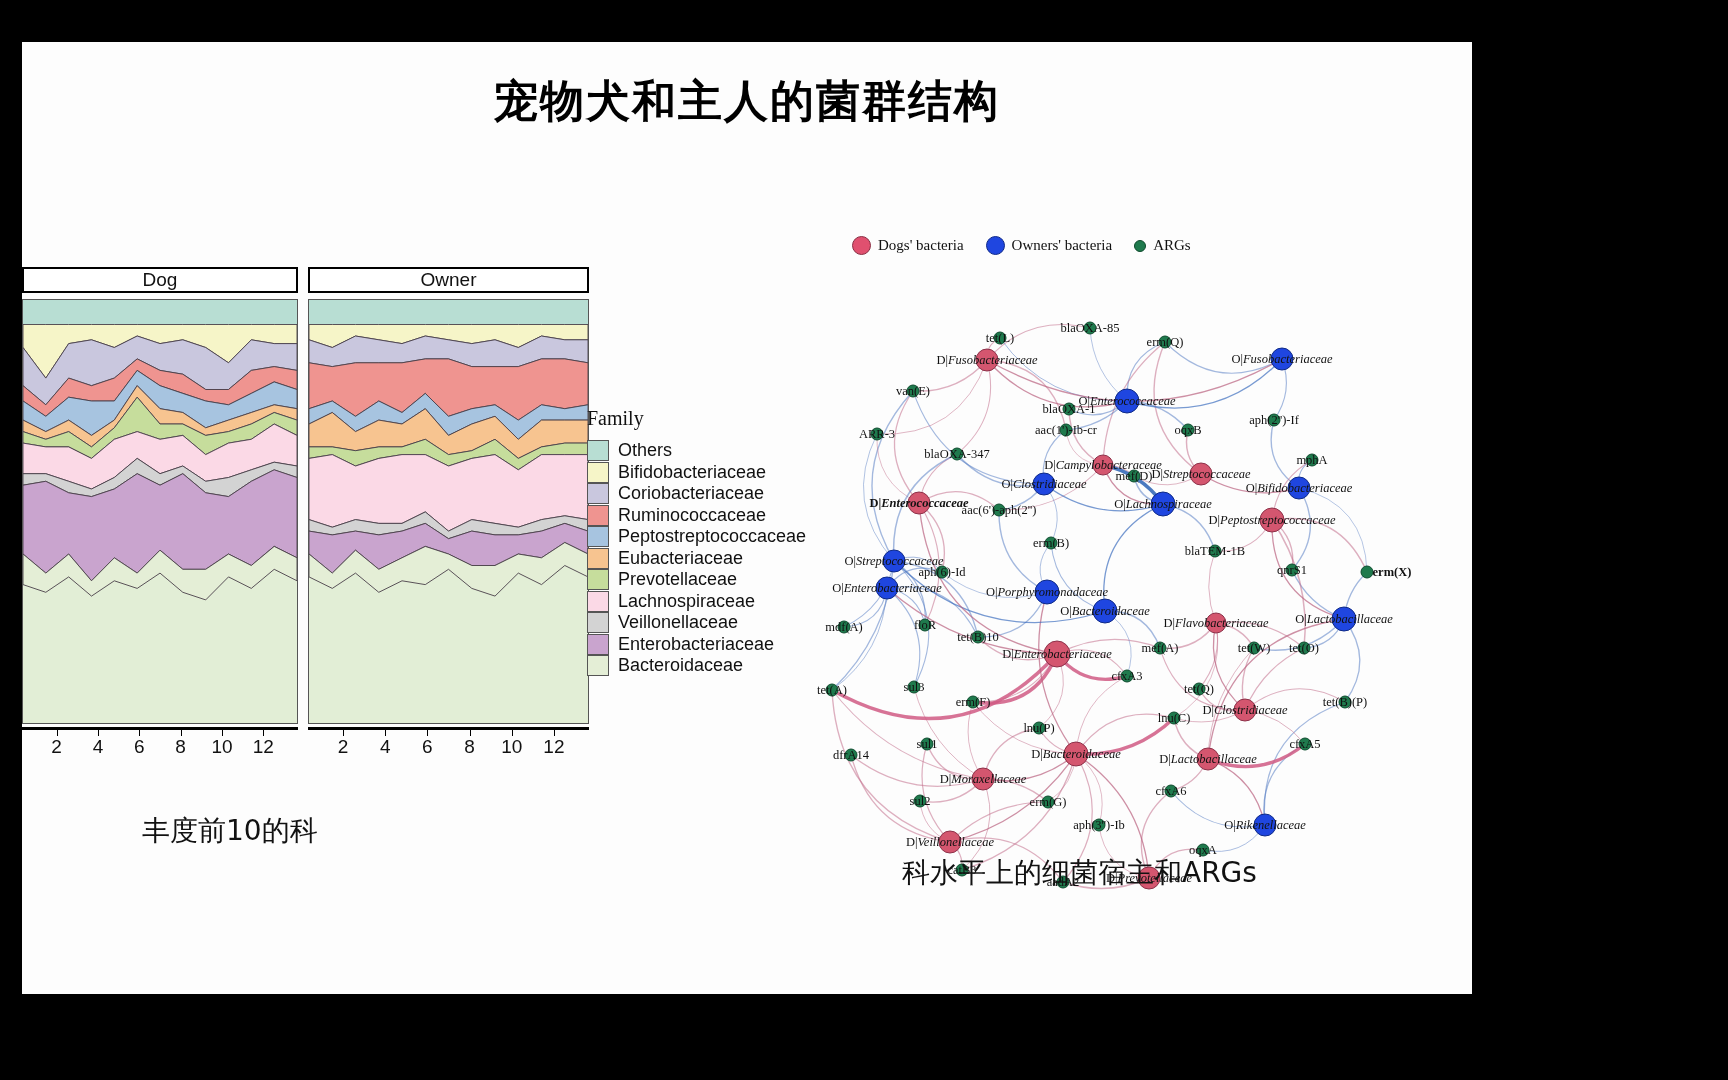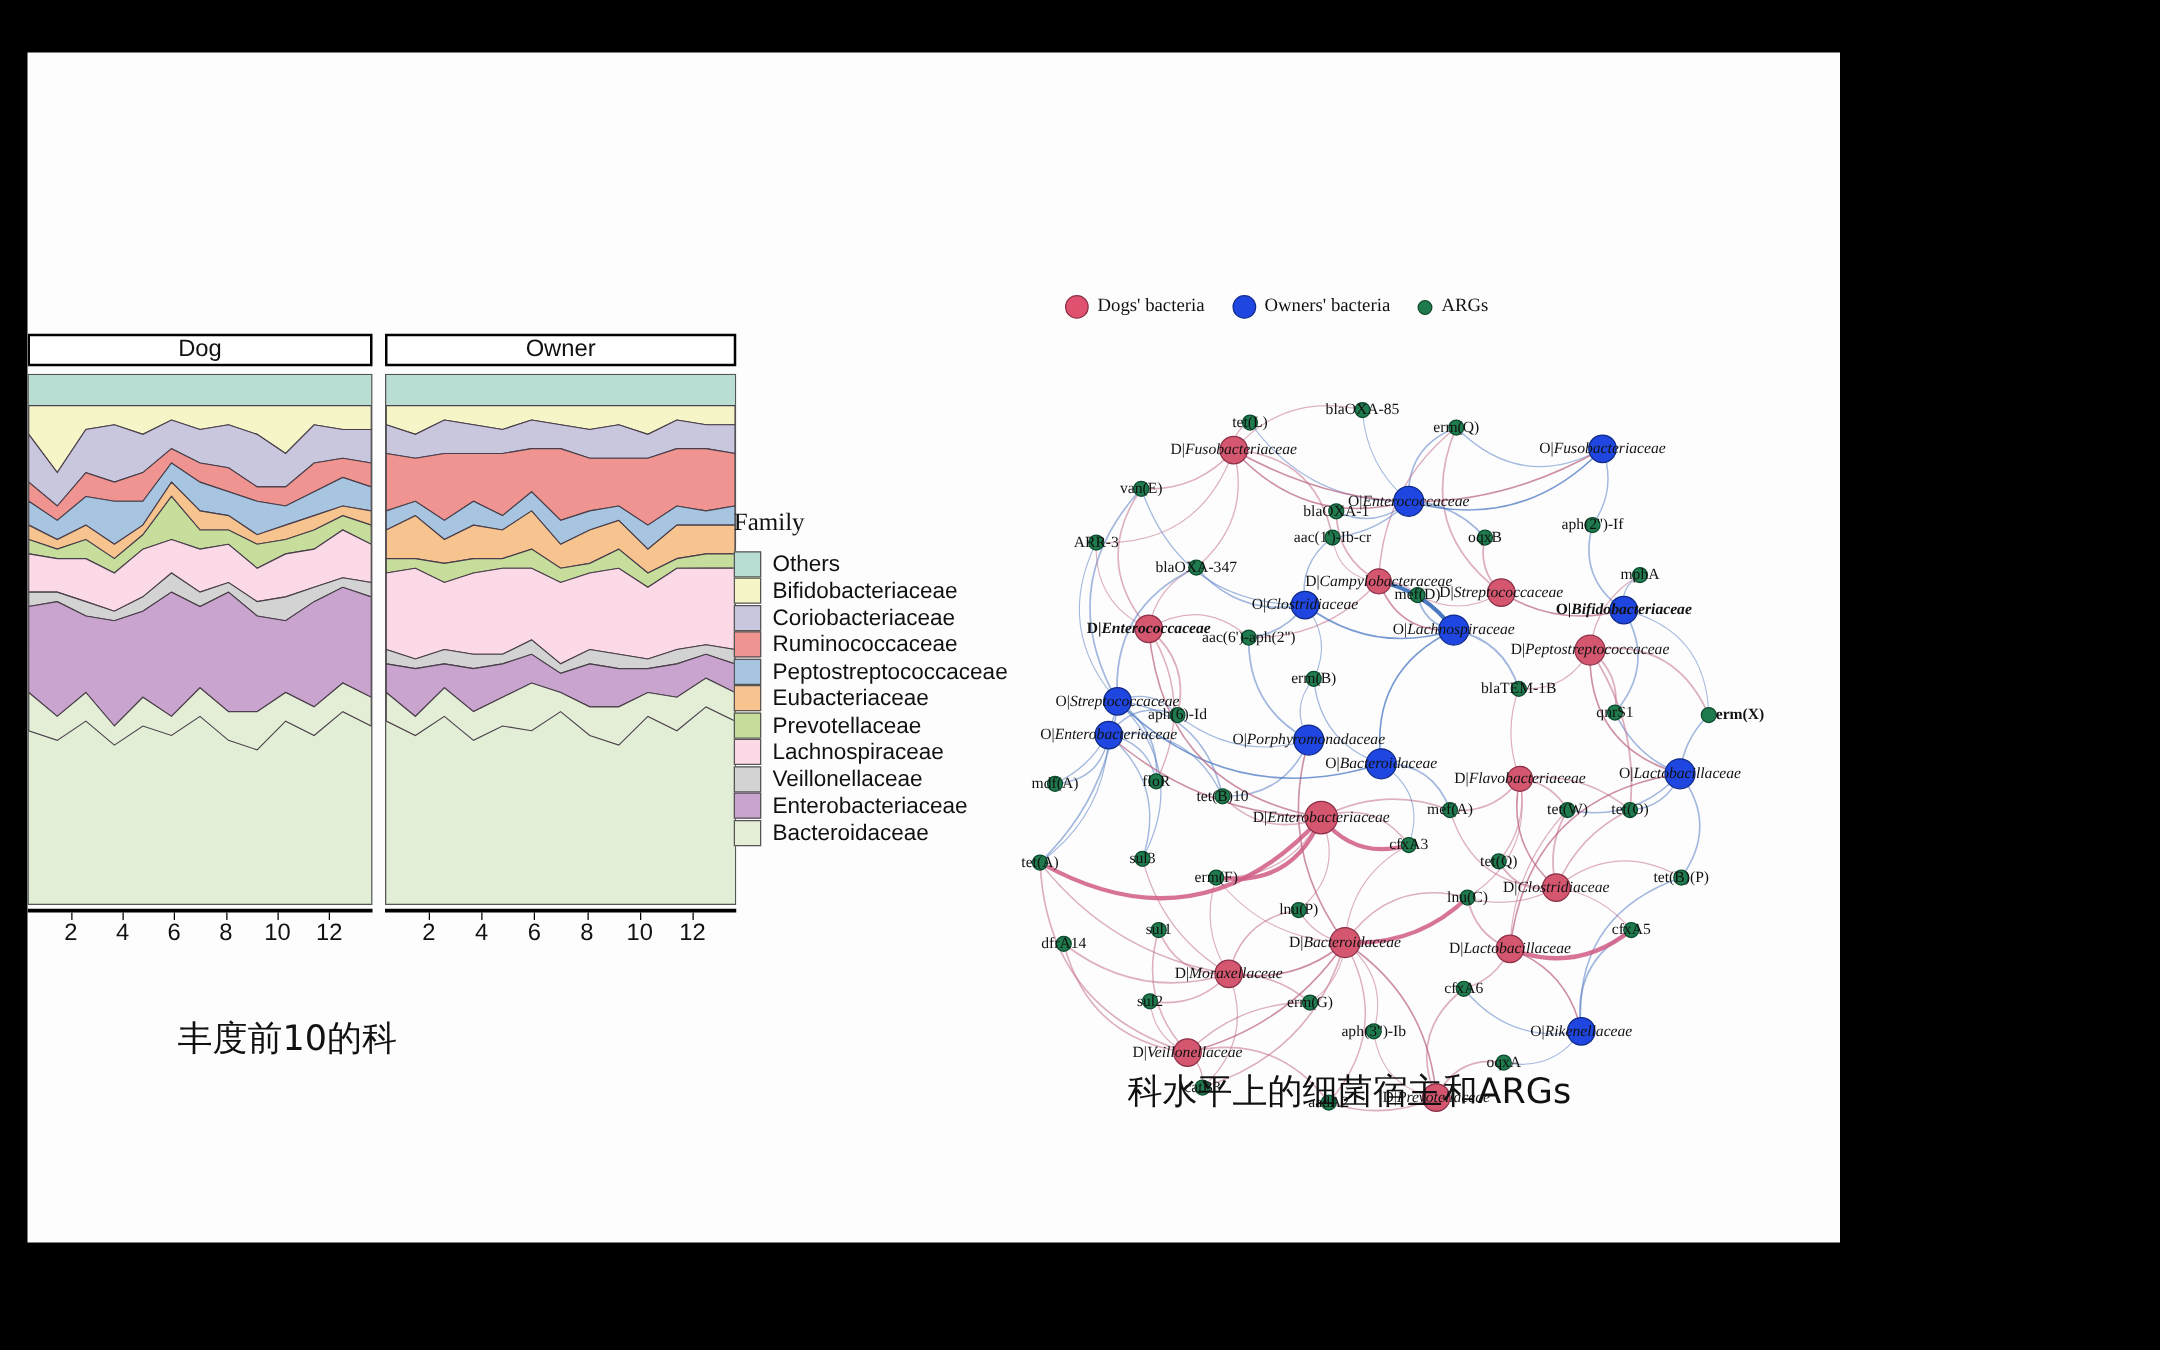--- a/index.html
+++ b/index.html
@@ -44,21 +44,21 @@
   }
   .panel svg{display:block;}
   .axis{position:absolute;height:34px;}
   .axis-line{position:absolute;left:0;top:0;height:3px;background:#000;width:100%;}
   .tick{position:absolute;top:3px;width:1px;height:6px;background:#000;}
   .ticklabel{position:absolute;top:9px;font-size:19px;color:#111;transform:translateX(-50%);}
 
   
   #fam-legend{position:absolute;left:565px;top:365px;width:230px;}
   #fam-legend .legend-title{font-size:20px;color:#111;margin-bottom:10px;margin-left:0px;font-family:Liberation Serif, serif;}
-  .fam-row{display:flex;align-items:flex-end;height:21.5px;}
+  .fam-row{display:flex;align-items:flex-start;height:21.5px;}
   .fam-swatch{width:22px;height:21px;border:1px solid #555;box-sizing:border-box;margin-right:9px;}
   .fam-label{font-size:18px;color:#111;white-space:nowrap;}
 
   .cn-caption{
     position:absolute;
     font-size:28px;color:#111;
     font-family:"DejaVu Sans","Liberation Sans",sans-serif;
     white-space:nowrap;
   }
 
@@ -86,20 +86,21 @@
     pointer-events:none;
   }
   .nlabel.it{font-style:italic;}
   .nlabel .rom{font-style:normal;}
 </style>
 </head>
 <body>
 
 <div id="slide">
 
+  <div id="slide-title">宠物犬和主人的菌群结构</div>
 
   <div id="stream-wrap">
 
     <div class="facet-strip" style="left:26px;width:276px;">
       <span>Dog</span>
     </div>
     <div class="facet-strip" style="left:312px;width:281px;">
       <span>Owner</span>
     </div>
 
@@ -468,21 +469,21 @@
           <circle cx="281" cy="620" r="6" fill="#1f7a4d" stroke="#0d4c2e" stroke-width="1"></circle>
         </g>
     </svg>
     <div id="net-labels">
         <div class="nlabel it" style="left: 205px; top: 138px;"><span class="rom">D|</span>Fusobacteriaceae</div>
         <div class="nlabel it" style="left: 500px; top: 137px;"><span class="rom">O|</span>Fusobacteriaceae</div>
         <div class="nlabel it" style="left: 345px; top: 179px;"><span class="rom">O|</span>Enterococcaceae</div>
         <div class="nlabel it" style="left: 321px; top: 243px;"><span class="rom">D|</span>Campylobacteraceae</div>
         <div class="nlabel it" style="left: 262px; top: 262px;"><span class="rom">O|</span>Clostridiaceae</div>
         <div class="nlabel it" style="left: 419px; top: 252px;"><span class="rom">D|</span>Streptococcaceae</div>
-        <div class="nlabel it" style="left: 517px; top: 266px; font-weight: bold;"><span class="rom">O|</span>Bifidobacteriaceae</div>
+        <div class="nlabel it" style="left: 517px; top: 266px;"><span class="rom">O|</span>Bifidobacteriaceae</div>
         <div class="nlabel it" style="left: 137px; top: 281px; font-weight: bold;"><span class="rom">D|</span>Enterococcaceae</div>
         <div class="nlabel it" style="left: 381px; top: 282px;"><span class="rom">O|</span>Lachnospiraceae</div>
         <div class="nlabel it" style="left: 490px; top: 298px;"><span class="rom">D|</span>Peptostreptococcaceae</div>
         <div class="nlabel it" style="left: 112px; top: 339px;"><span class="rom">O|</span>Streptococcaceae</div>
         <div class="nlabel it" style="left: 105px; top: 366px;"><span class="rom">O|</span>Enterobacteriaceae</div>
         <div class="nlabel it" style="left: 265px; top: 370px;"><span class="rom">O|</span>Porphyromonadaceae</div>
         <div class="nlabel it" style="left: 323px; top: 389px;"><span class="rom">O|</span>Bacteroidaceae</div>
         <div class="nlabel it" style="left: 434px; top: 401px;"><span class="rom">D|</span>Flavobacteriaceae</div>
         <div class="nlabel it" style="left: 562px; top: 397px;"><span class="rom">O|</span>Lactobacillaceae</div>
         <div class="nlabel it" style="left: 275px; top: 432px;"><span class="rom">D|</span>Enterobacteriaceae</div>

